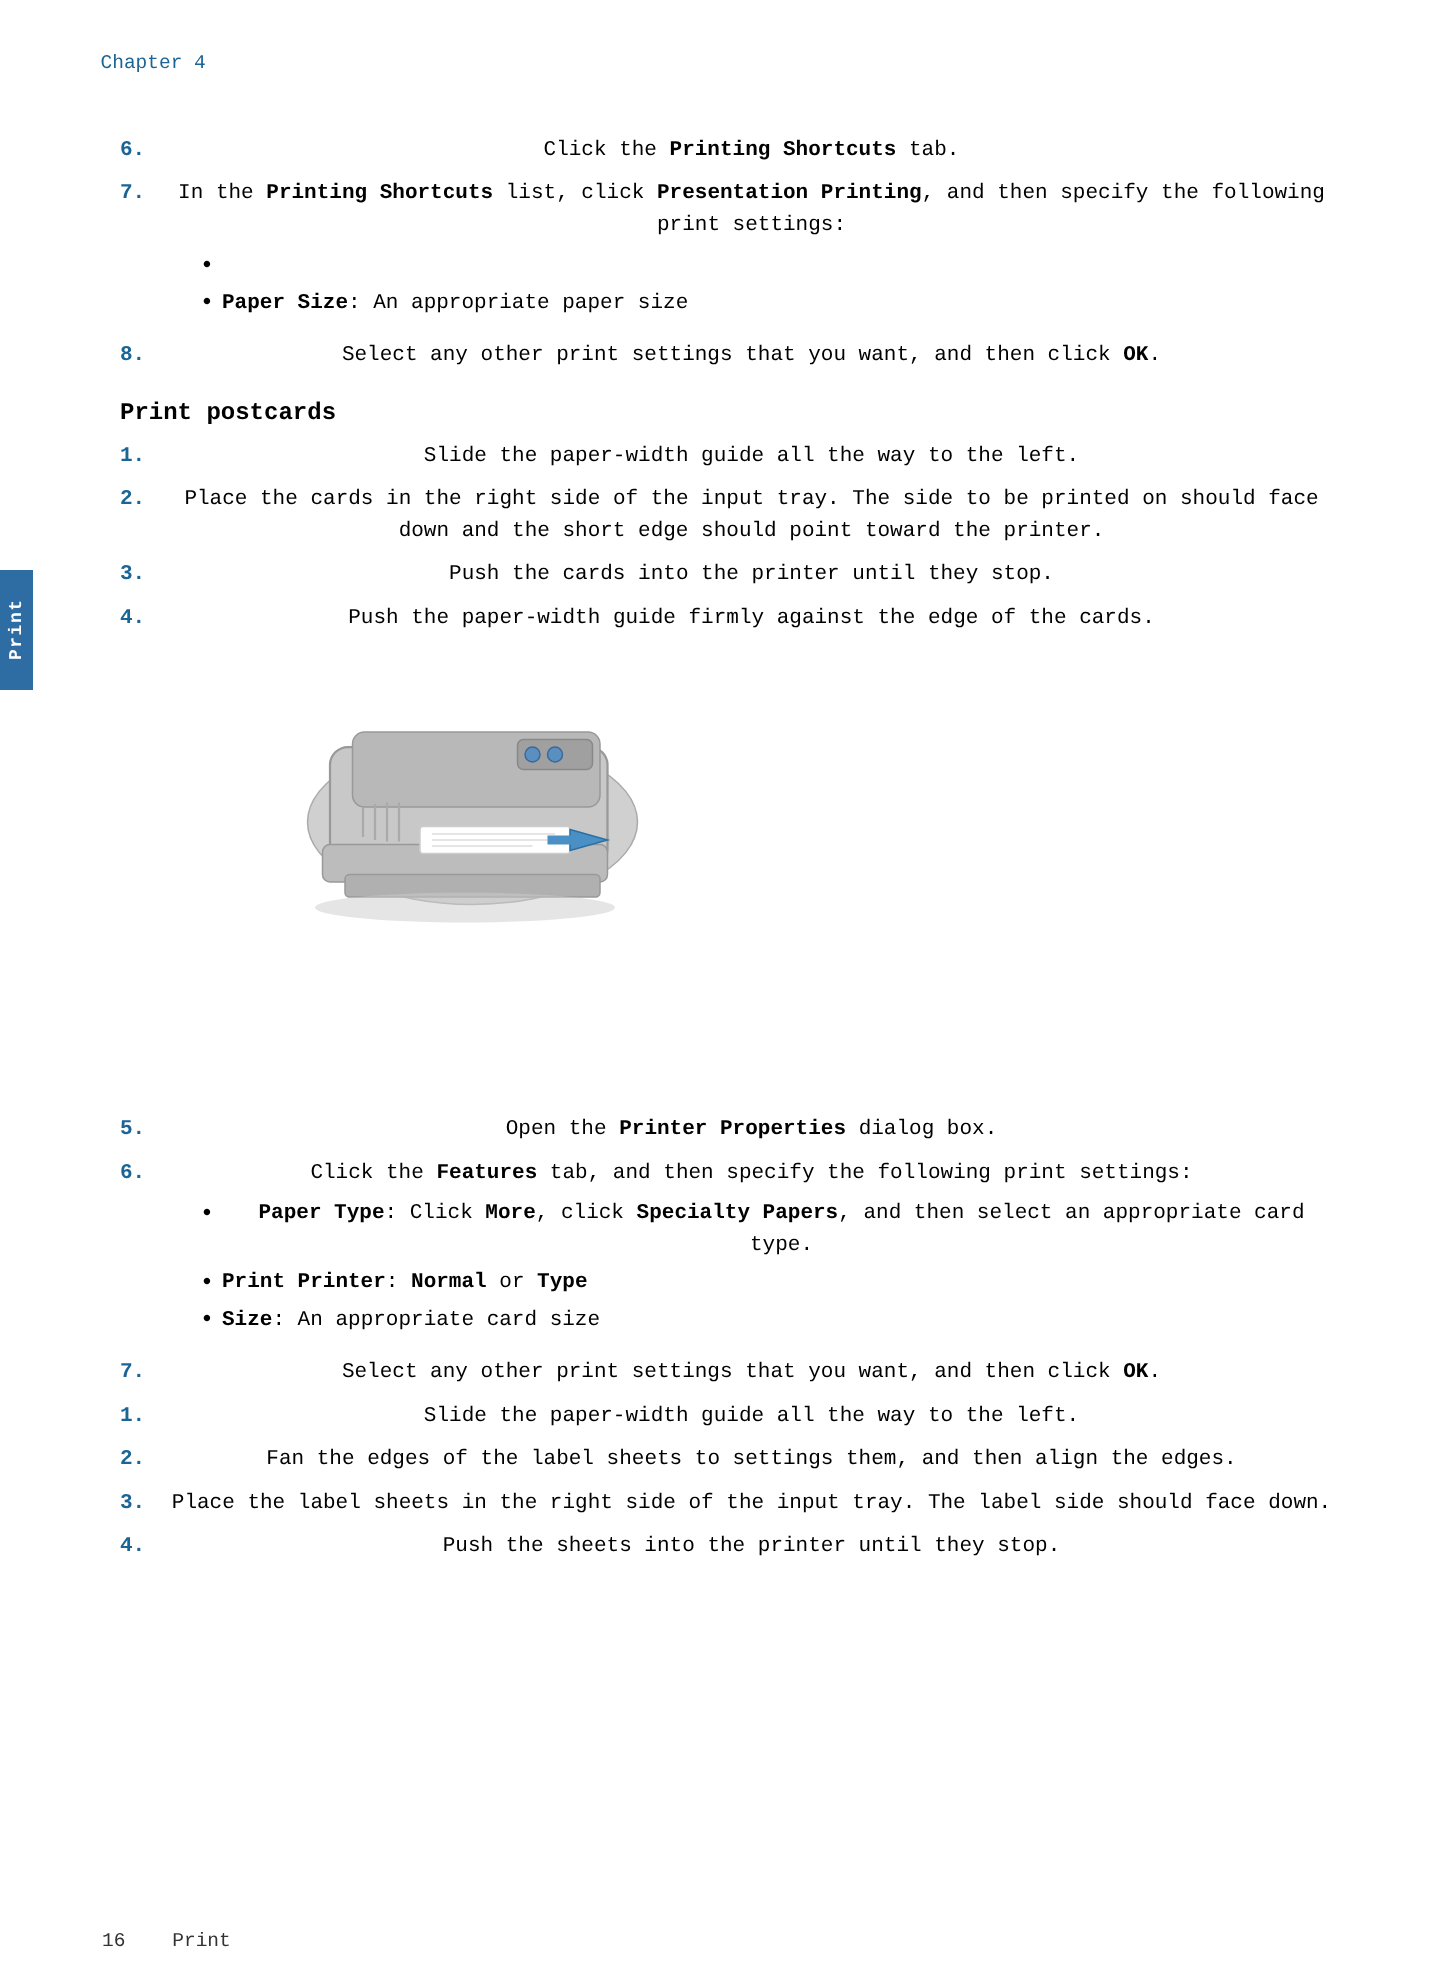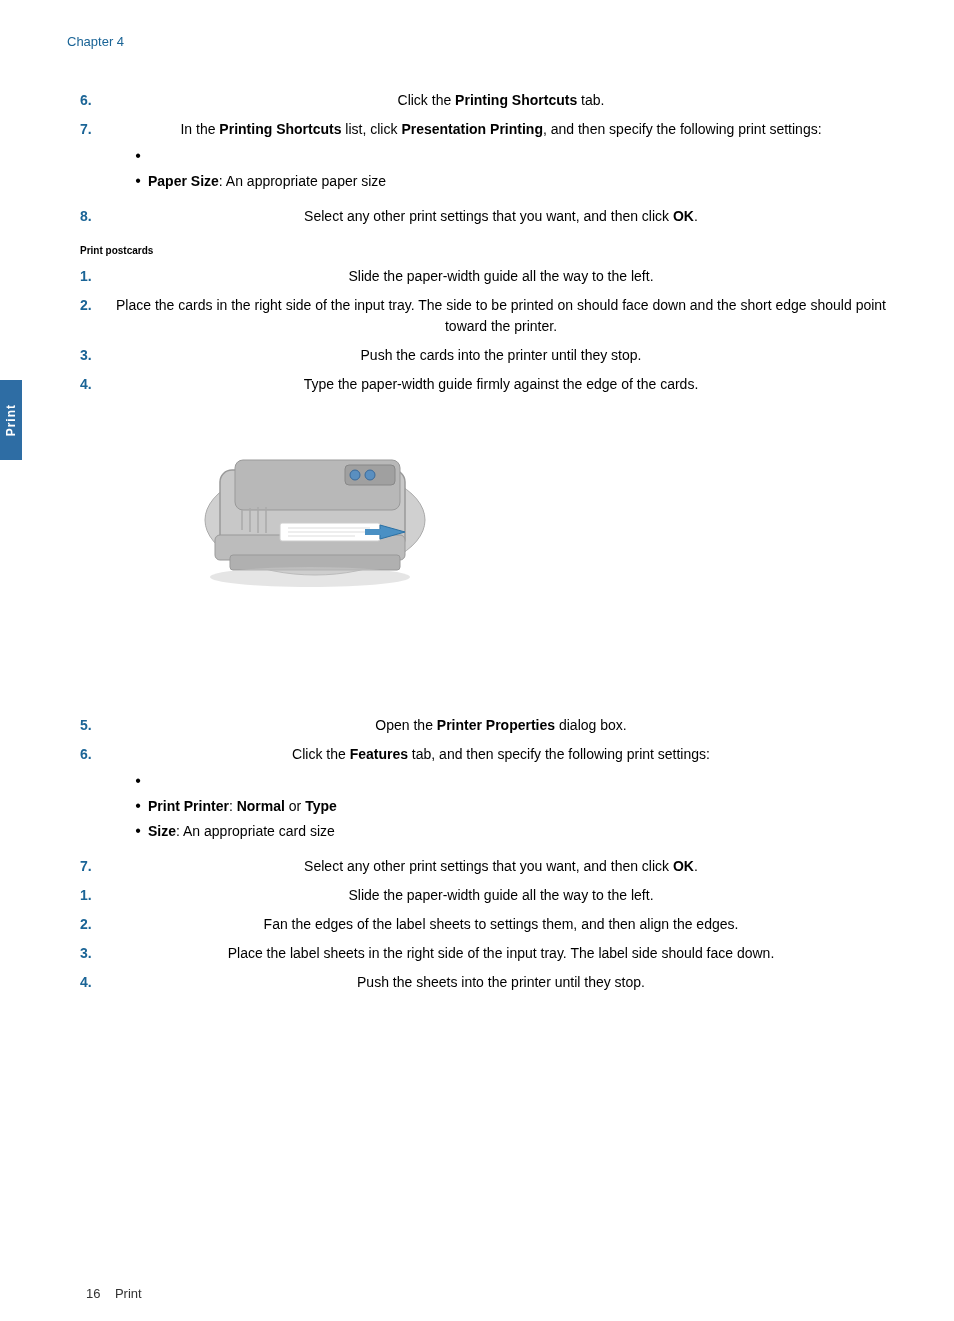--- a/index.html
+++ b/index.html
@@ -12,20 +12,21 @@
       font-size: 14px;
       color: #000000;
       position: relative;
     }
 
     .page-container {
       width: 954px;
       min-height: 1321px;
       position: relative;
       padding: 30px 60px 40px 80px;
+      font-family: Liberation Mono, monospace;
     }
 
     .chapter-label {
       position: absolute;
       top: 34px;
       left: 67px;
       font-size: 13px;
       color: #1a6496;
     }
 
@@ -93,21 +94,21 @@
     }
 
     .bullet-dot {
       min-width: 20px;
       font-size: 16px;
       line-height: 1.3;
     }
 
     .section-heading {
       font-weight: bold;
-      font-size: 10px;
+      font-size: 16px;
       margin: 18px 0 10px 0;
     }
 
     .printer-image-container {
       margin: 20px 0 20px 80px;
       width: 280px;
       height: 200px;
     }
 
     
@@ -116,21 +117,21 @@
       height: 200px;
     }
 
     .spacer {
       height: 200px;
     }
 
     .page-footer {
       position: absolute;
       bottom: 20px;
-      left: 86px;
+      left: 68px;
       font-size: 13px;
       color: #333;
     }
   </style>
 </head>
 <body>
 
 <div class="page-container">
 
   <div class="chapter-label">Chapter 4</div>
@@ -189,21 +190,21 @@
         <span class="item-content">Place the cards in the right side of the input tray. The side to be printed on should face down and the short edge should point toward the printer.</span>
       </li>
 
       <li class="numbered-item">
         <span class="num" style="color:#1a6496;">3.</span>
         <span class="item-content">Push the cards into the printer until they stop.</span>
       </li>
 
       <li class="numbered-item">
         <span class="num" style="color:#1a6496;">4.</span>
-        <span class="item-content">Type the paper-width guide firmly against the edge of the cards.</span>
+        <span class="item-content">Push the paper-width guide firmly against the edge of the cards.</span>
       </li>
 
     </ol>
 
     <div class="printer-image-container">
       <svg class="printer-svg" viewBox="0 0 280 200" xmlns="http://www.w3.org/2000/svg">
 
         <ellipse cx="155" cy="105" rx="110" ry="55" fill="#d0d0d0" stroke="#aaa" stroke-width="1"></ellipse>
 
         <rect x="60" y="55" width="185" height="80" rx="12" ry="12" fill="#c8c8c8" stroke="#999" stroke-width="1.5"></rect>
@@ -248,20 +249,21 @@
         </span>
       </li>
 
       <li class="numbered-item">
         <span class="num">6.</span>
         <span class="item-content">
           Click the <span class="bold">Features</span> tab, and then specify the following print settings:
           <ul class="bullet-list">
             <li class="bullet-item">
               <span class="bullet-dot">•</span>
+              <span><span class="bold">Paper Type</span>: Click <span class="bold">More</span>, click <span class="bold">Specialty Papers</span>, and then select an appropriate card type.</span>
             </li>
             <li class="bullet-item">
               <span class="bullet-dot">•</span>
               <span><span class="bold">Print Printer</span>: <span class="bold">Normal</span> or <span class="bold">Type</span></span>
             </li>
             <li class="bullet-item">
               <span class="bullet-dot">•</span>
               <span><span class="bold">Size</span>: An appropriate card size</span>
             </li>
           </ul>

